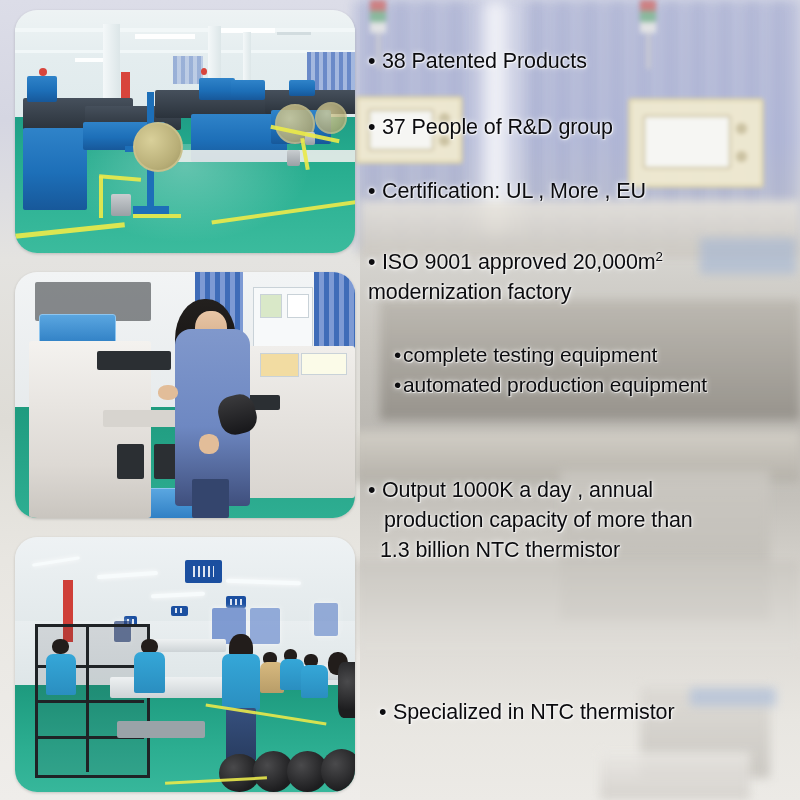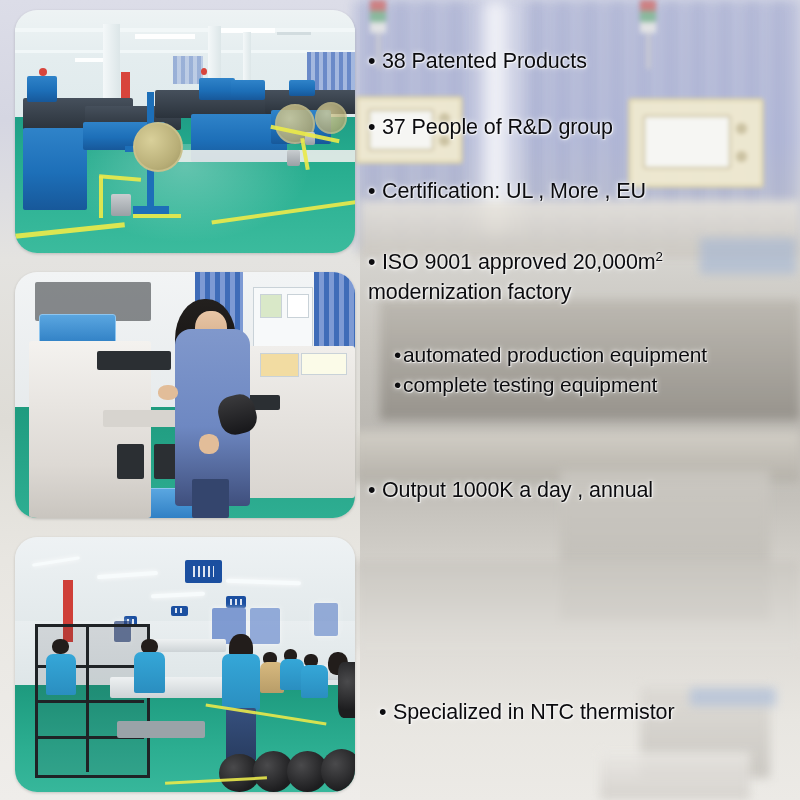--- a/index.html
+++ b/index.html
@@ -597,26 +597,28 @@
     <div class="bullet-block" id="b3">
       <span class="bullet-row"><span class="dot">•</span><span>Certification: UL , More , EU</span></span>
     </div>
 
     <div class="bullet-block" id="b4">
       <span class="bullet-row"><span class="dot">•</span><span>ISO 9001 approved 20,000m</span><sup class="sq">2</sup></span>
       <span class="cont" style="padding-left:0;">modernization factory</span>
     </div>
 
     <div class="bullet-block" id="b5">
+      <span class="sub-row"><span class="dot">•</span><span>complete testing equipment</span></span>
       <span class="sub-row"><span class="dot">•</span><span>automated production equipment</span></span>
-      <span class="sub-row"><span class="dot">•</span><span>complete testing equipment</span></span>
     </div>
 
     <div class="bullet-block" id="b6">
       <span class="bullet-row"><span class="dot">•</span><span>Output 1000K a day , annual</span></span>
+      <span class="cont">production capacity of more than</span>
+      <span class="cont" style="padding-left:12px;">1.3 billion NTC thermistor</span>
     </div>
 
     <div class="bullet-block" id="b7">
     </div>
 
     <div class="bullet-block" id="b8">
       <span class="bullet-row"><span class="dot">•</span><span>Specialized in NTC thermistor</span></span>
     </div>
 
   </div>

